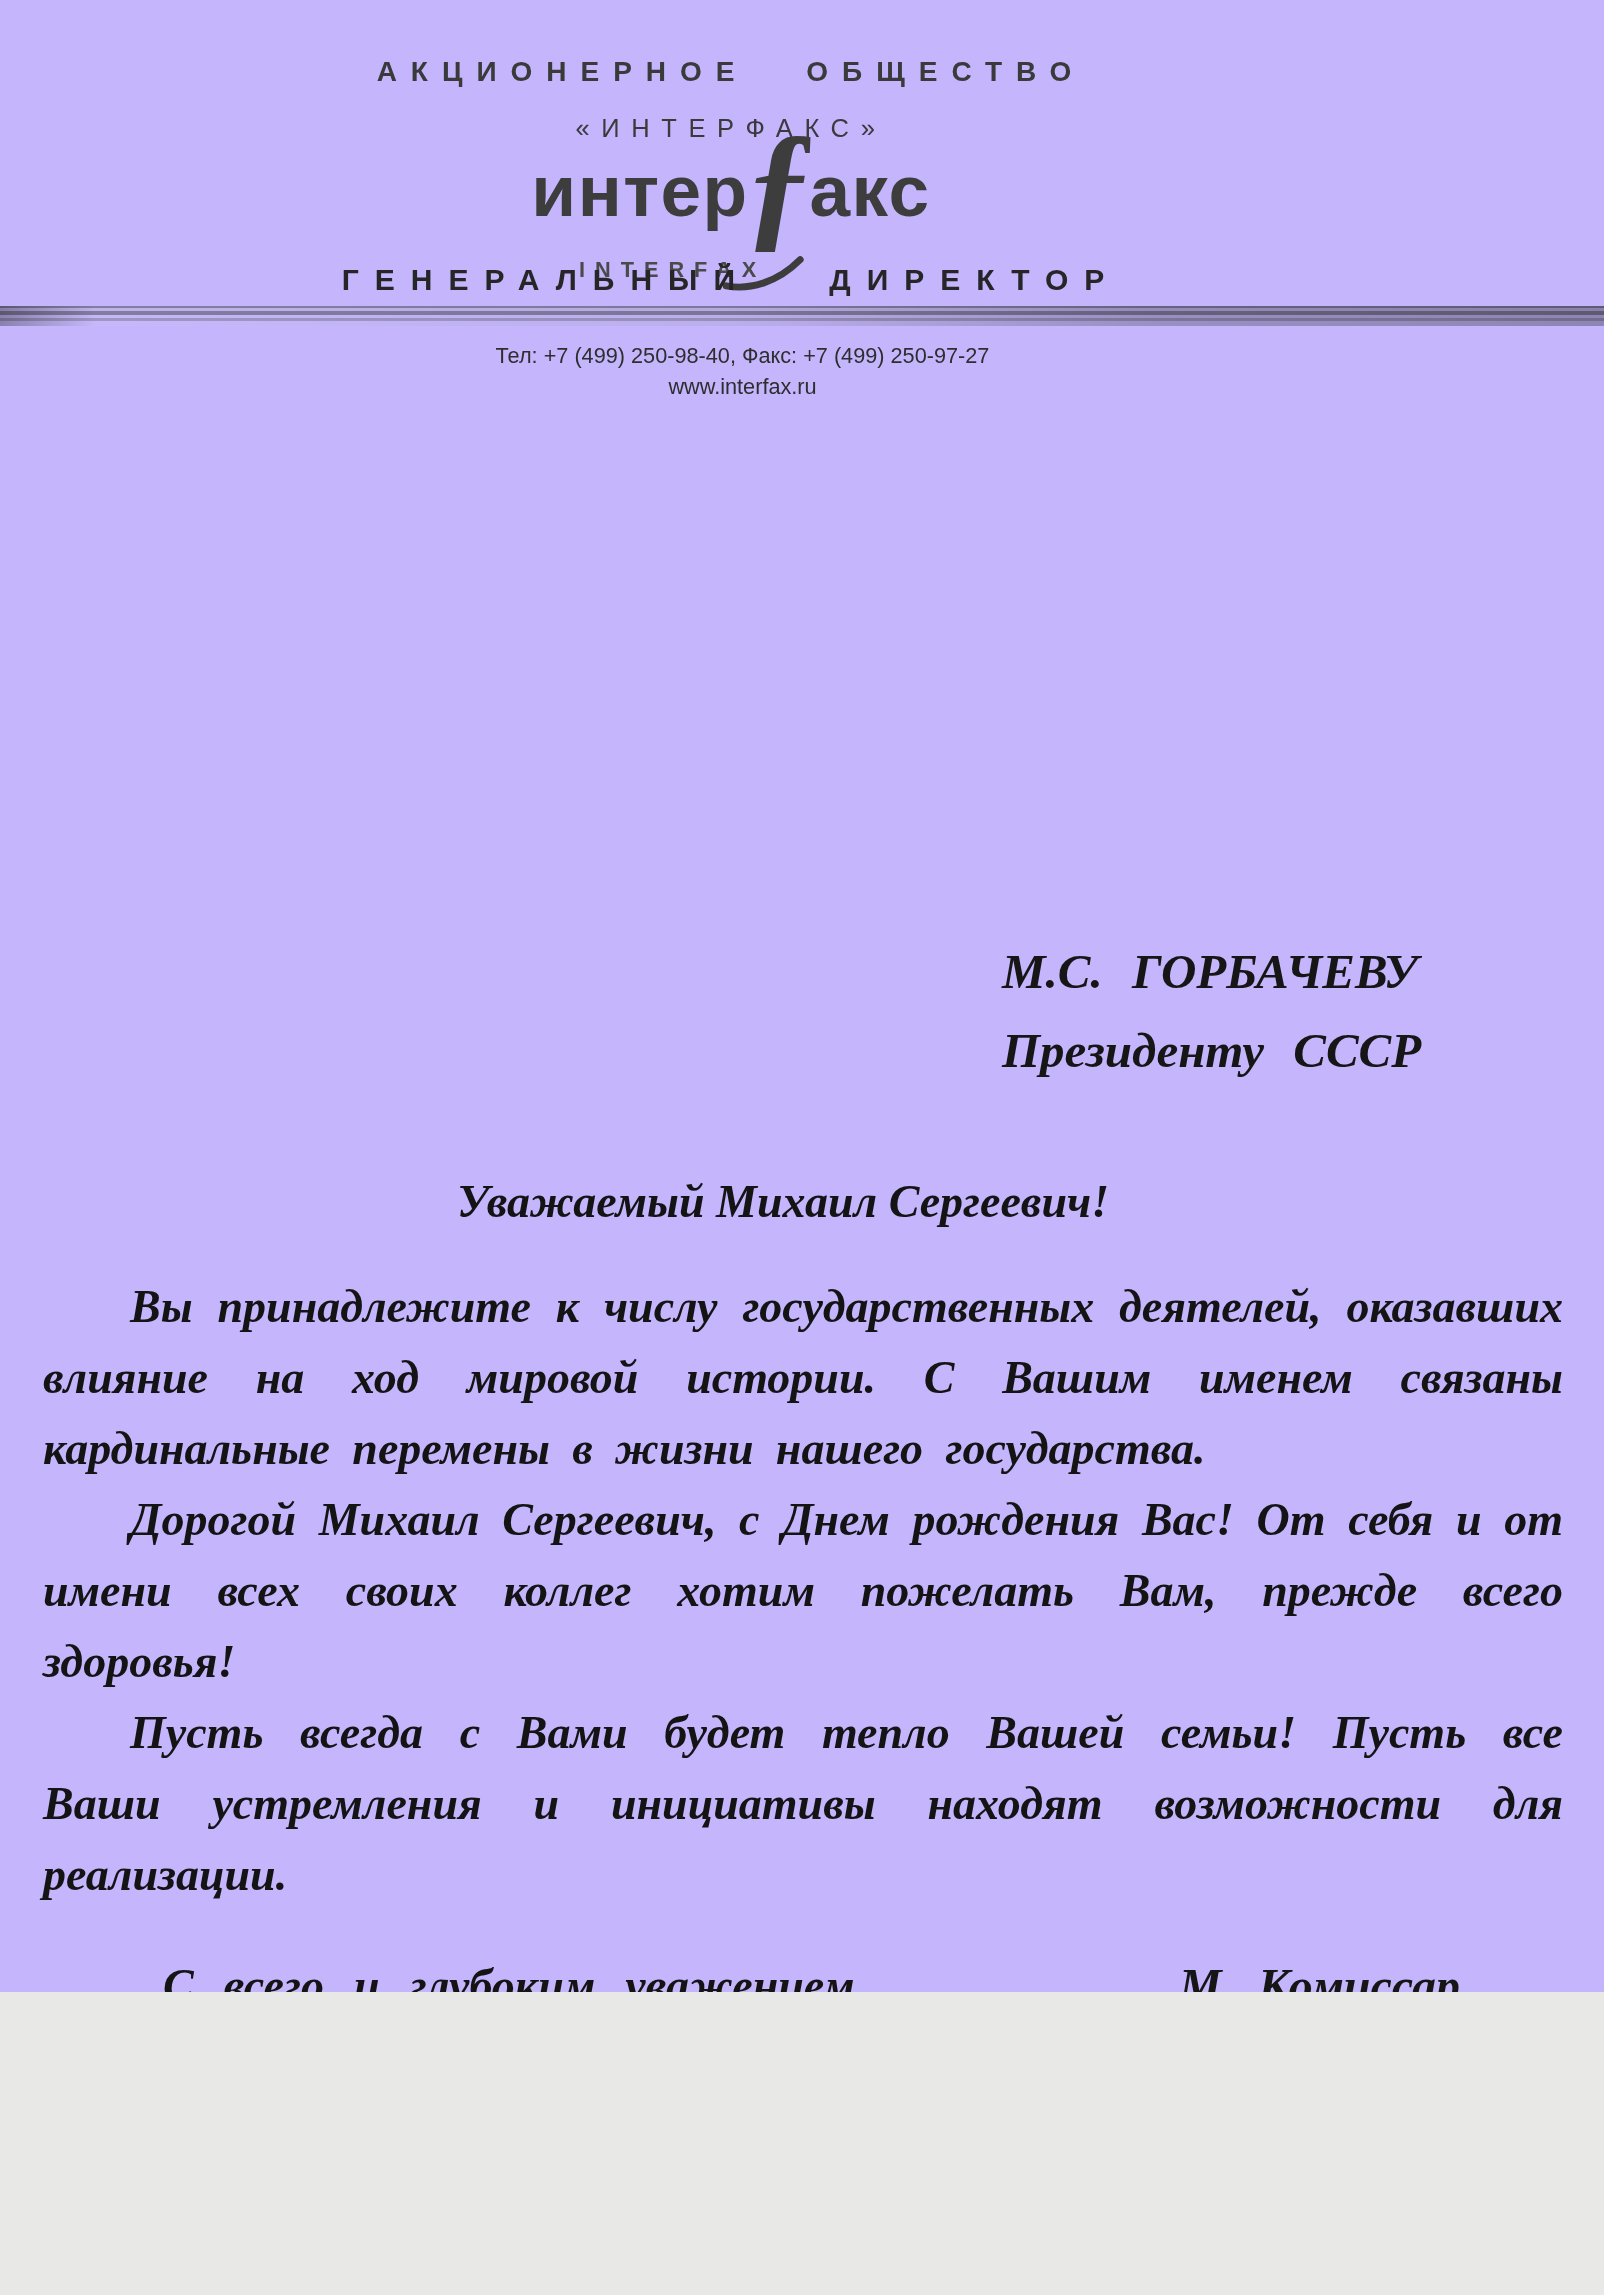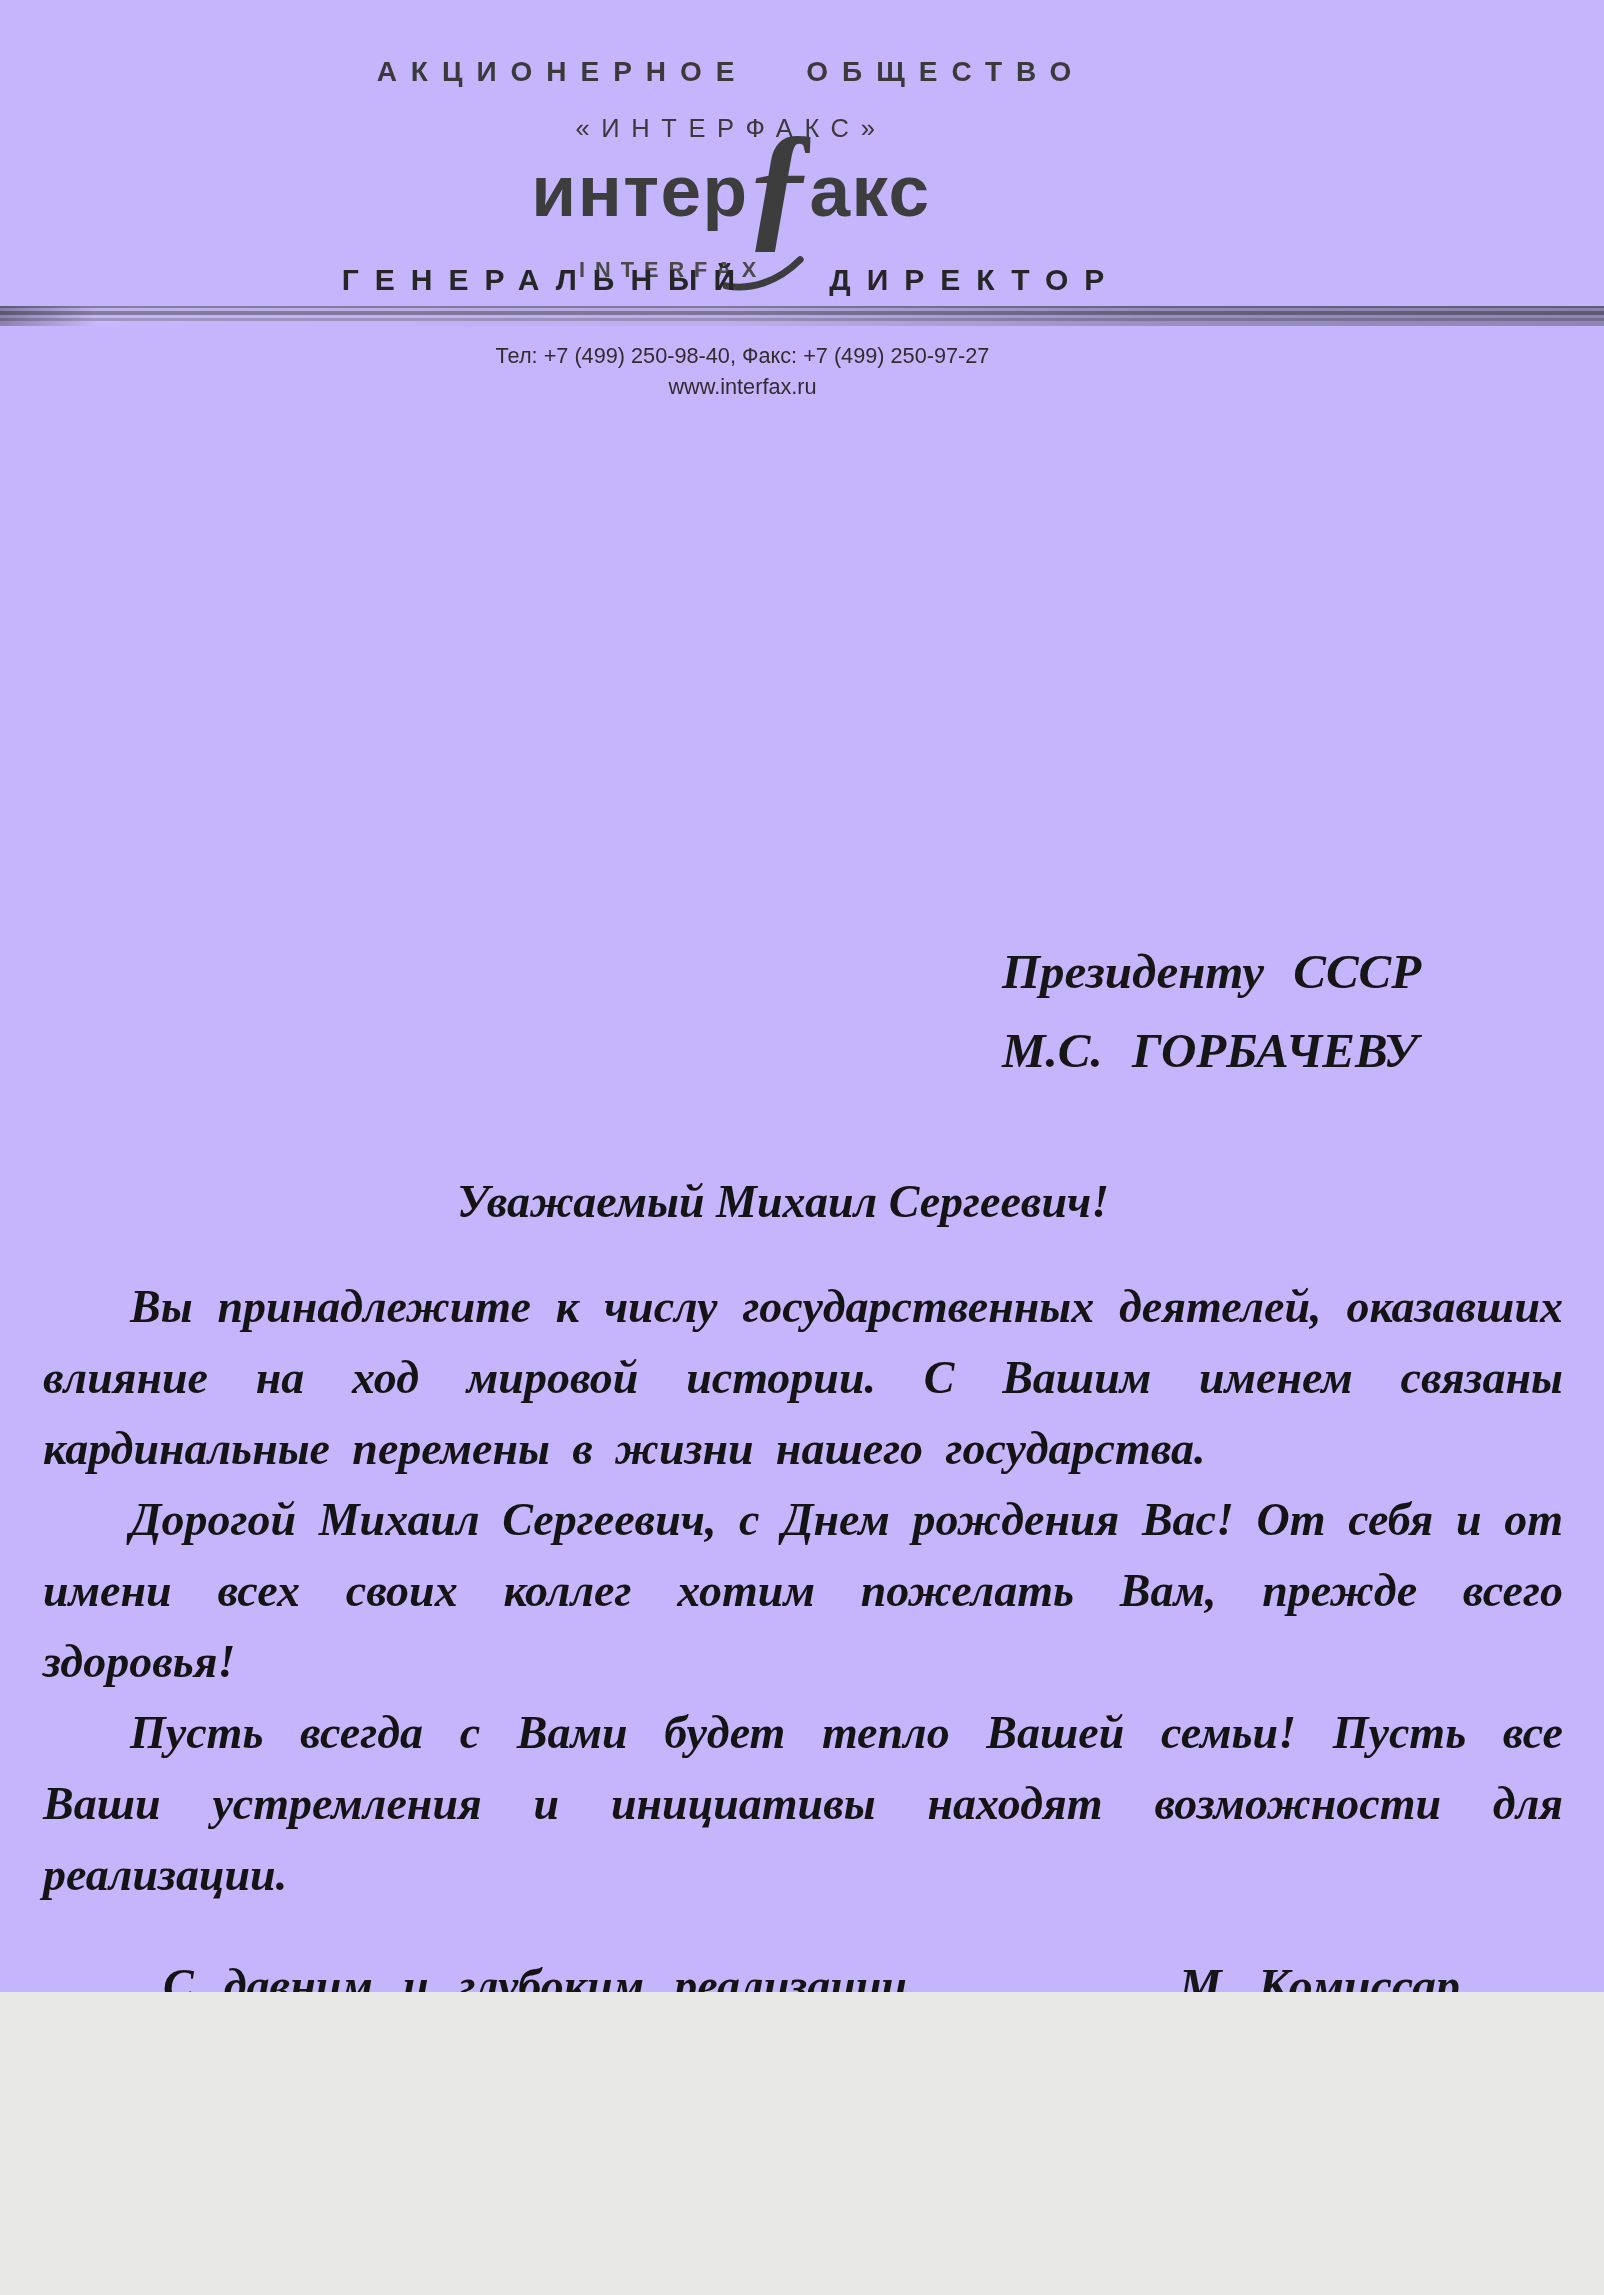--- a/index.html
+++ b/index.html
@@ -123,30 +123,30 @@
   </div>
 
   <div class="scan-band"></div>
 
   <div class="address-block">
     <div>Тел: +7 (499) 250-98-40, Факс: +7 (499) 250-97-27</div>
     <div>www.interfax.ru</div>
   </div>
 
   <div class="recipient">
+    <div>М.С. ГОРБАЧЕВУ</div>
     <div>Президенту СССР</div>
-    <div>М.С. ГОРБАЧЕВУ</div>
   </div>
 
   <div class="letter-body">
     <p class="salutation">Уважаемый Михаил Сергеевич!</p>
     <p class="body-par">Вы принадлежите к числу государственных деятелей, оказавших влияние на ход мировой истории. С Вашим именем связаны кардинальные перемены в жизни нашего государства.</p>
     <p class="body-par">Дорогой Михаил Сергеевич, с Днем рождения Вас! От себя и от имени всех своих коллег хотим пожелать Вам, прежде всего здоровья!</p>
     <p class="body-par">Пусть всегда с Вами будет тепло Вашей семьи! Пусть все Ваши устремления и инициативы находят возможности для реализации.</p>
-    <p class="closing">С давним и глубоким реализации,</p>
+    <p class="closing">С всего и глубоким уважением,</p>
   </div>
 
   <div class="signer">М. Комиссар</div>
 
   <div class="letter-date">02.03.2022</div>
 
   <svg class="signature-svg" width="541" height="348" viewBox="0 0 700 450">
     <g fill="none" stroke="#4e4e4e" stroke-width="2.6" stroke-linecap="round" opacity="0.9">
       <path d="M112 282 C 130 350 155 412 172 445 C 167 330 165 180 171 112 C 175 88 181 150 182 250 C 183 330 184 400 186 438"></path>
       <path d="M205 420 C 200 330 201 220 207 163 C 211 138 216 175 217 240 C 218 300 219 352 220 396"></path>

